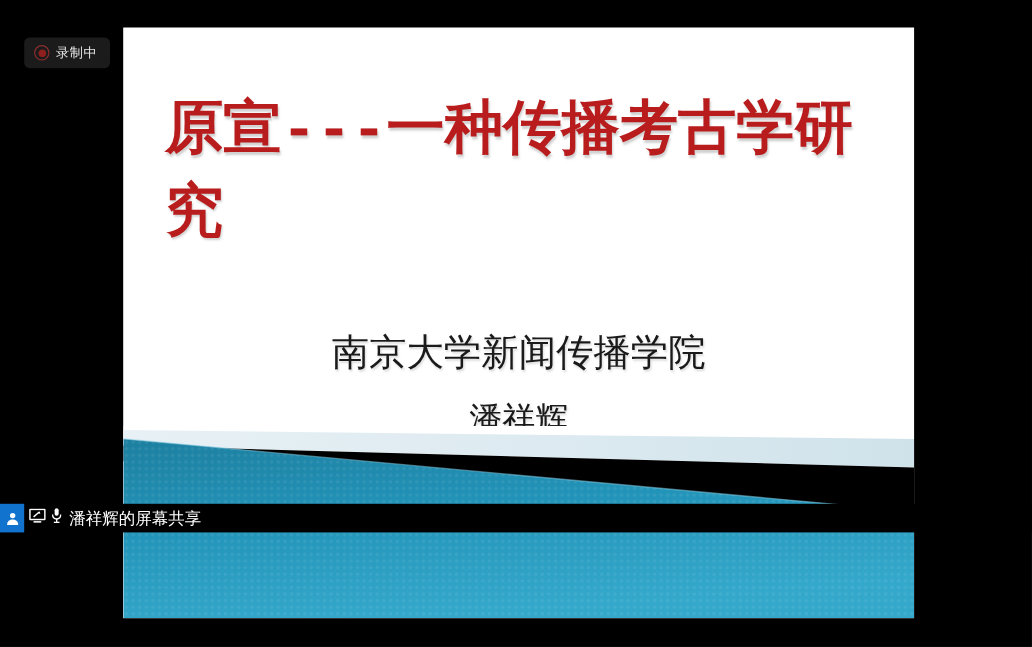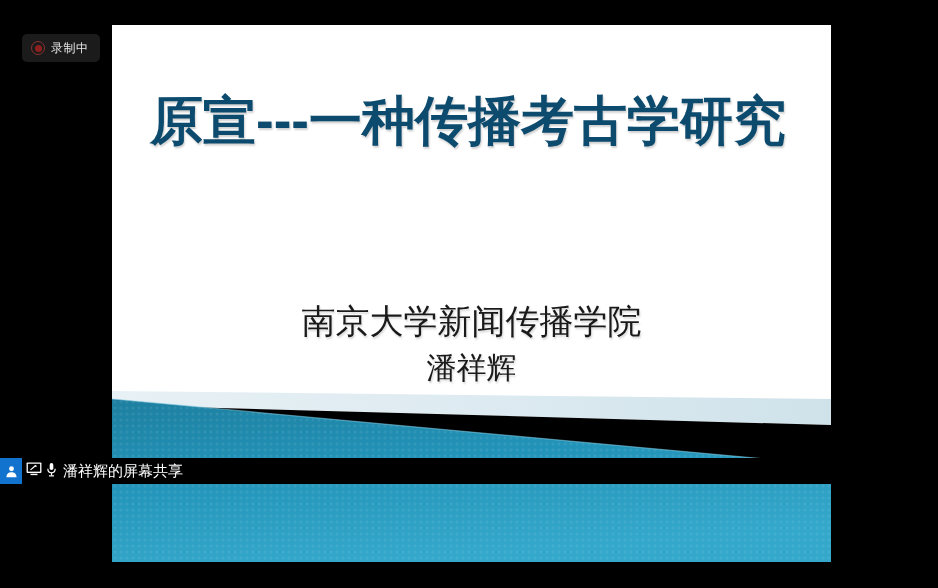--- a/index.html
+++ b/index.html
@@ -70,47 +70,47 @@
     height: 537px;
     background: #ffffff;
     overflow: hidden;
   }
 
   .slide-title {
     position: absolute;
     left: 38px;
     top: 58px;
     width: 660px;
-    color: #0c4a6e;
+    color: #b91c1c;
     font-size: 53px;
     font-weight: bold;
     line-height: 1.42;
     letter-spacing: 0px;
     text-shadow: 1px 2px 2px rgba(150,150,150,0.45);
-    font-family: Liberation Sans, sans-serif;
+    font-family: Liberation Mono, monospace;
   }
 
   .slide-subtitle {
     position: absolute;
     left: 0;
     top: 278px;
     width: 719px;
     text-align: center;
     color: #1a1a1a;
   }
   .sub-org {
     font-size: 34px;
     line-height: 1.25;
     font-family: Liberation Mono, monospace;
     text-shadow: 1px 2px 2px rgba(160,160,160,0.4);
   }
   .sub-name {
     font-size: 30px;
     line-height: 1.3;
-    margin-top: 2px;
+    margin-top: 16px;
     font-family: "DejaVu Sans", "Liberation Sans", sans-serif;
     text-shadow: 1px 2px 2px rgba(160,160,160,0.4);
   }
   .sub-date {
     font-size: 26px;
     color: #4c4c4c;
     line-height: 1.3;
     margin-top: 6px;
     letter-spacing: 1px;
   }

